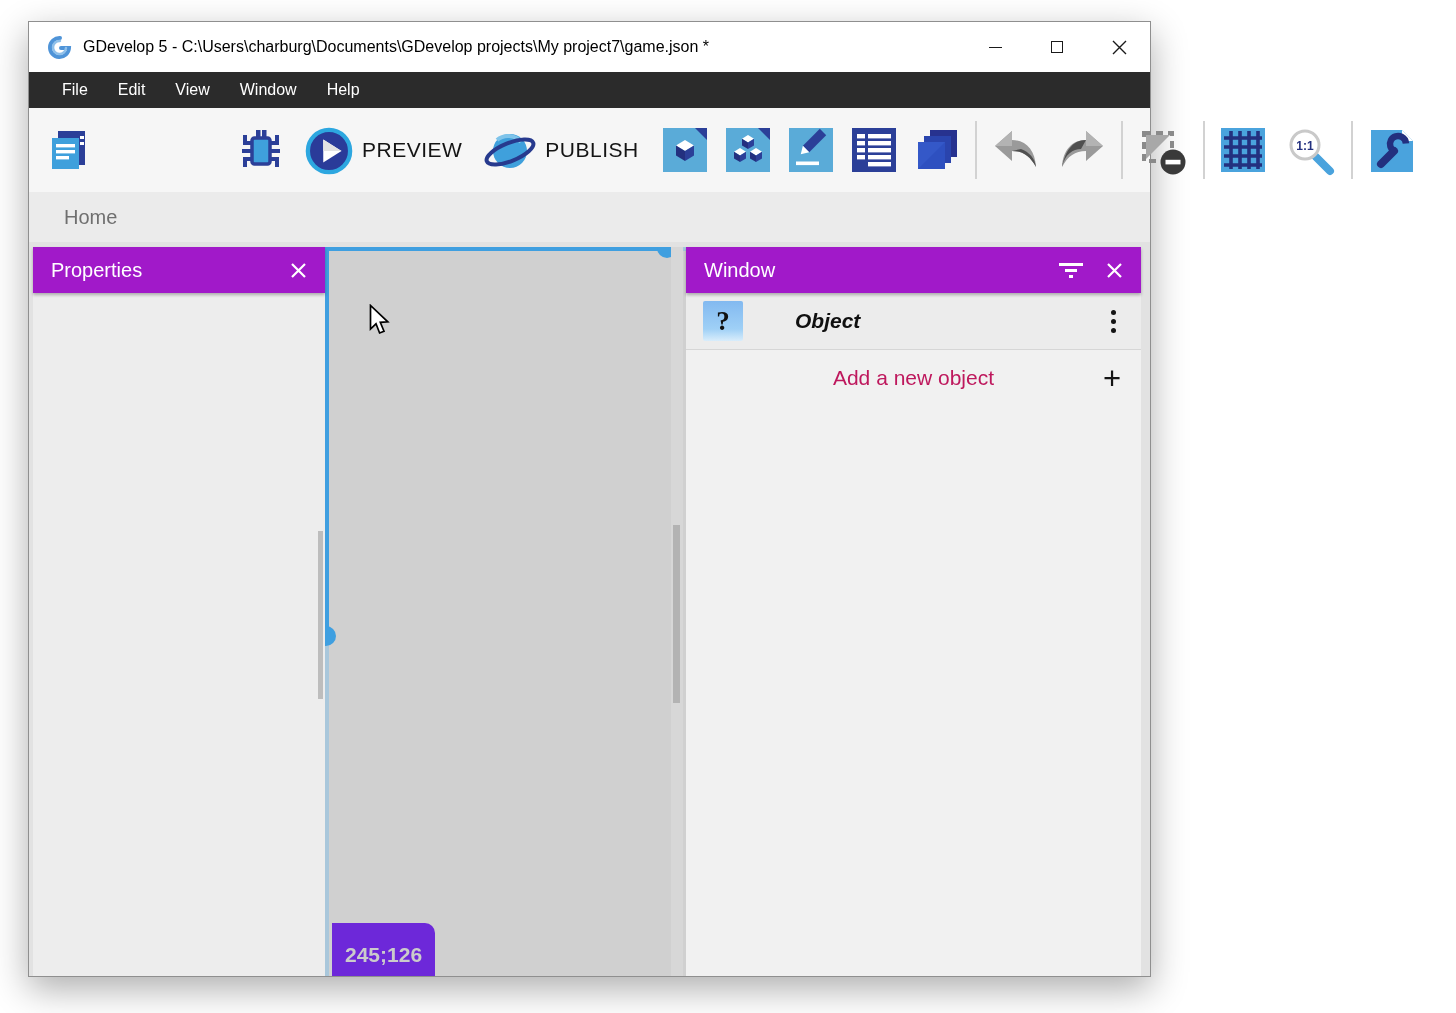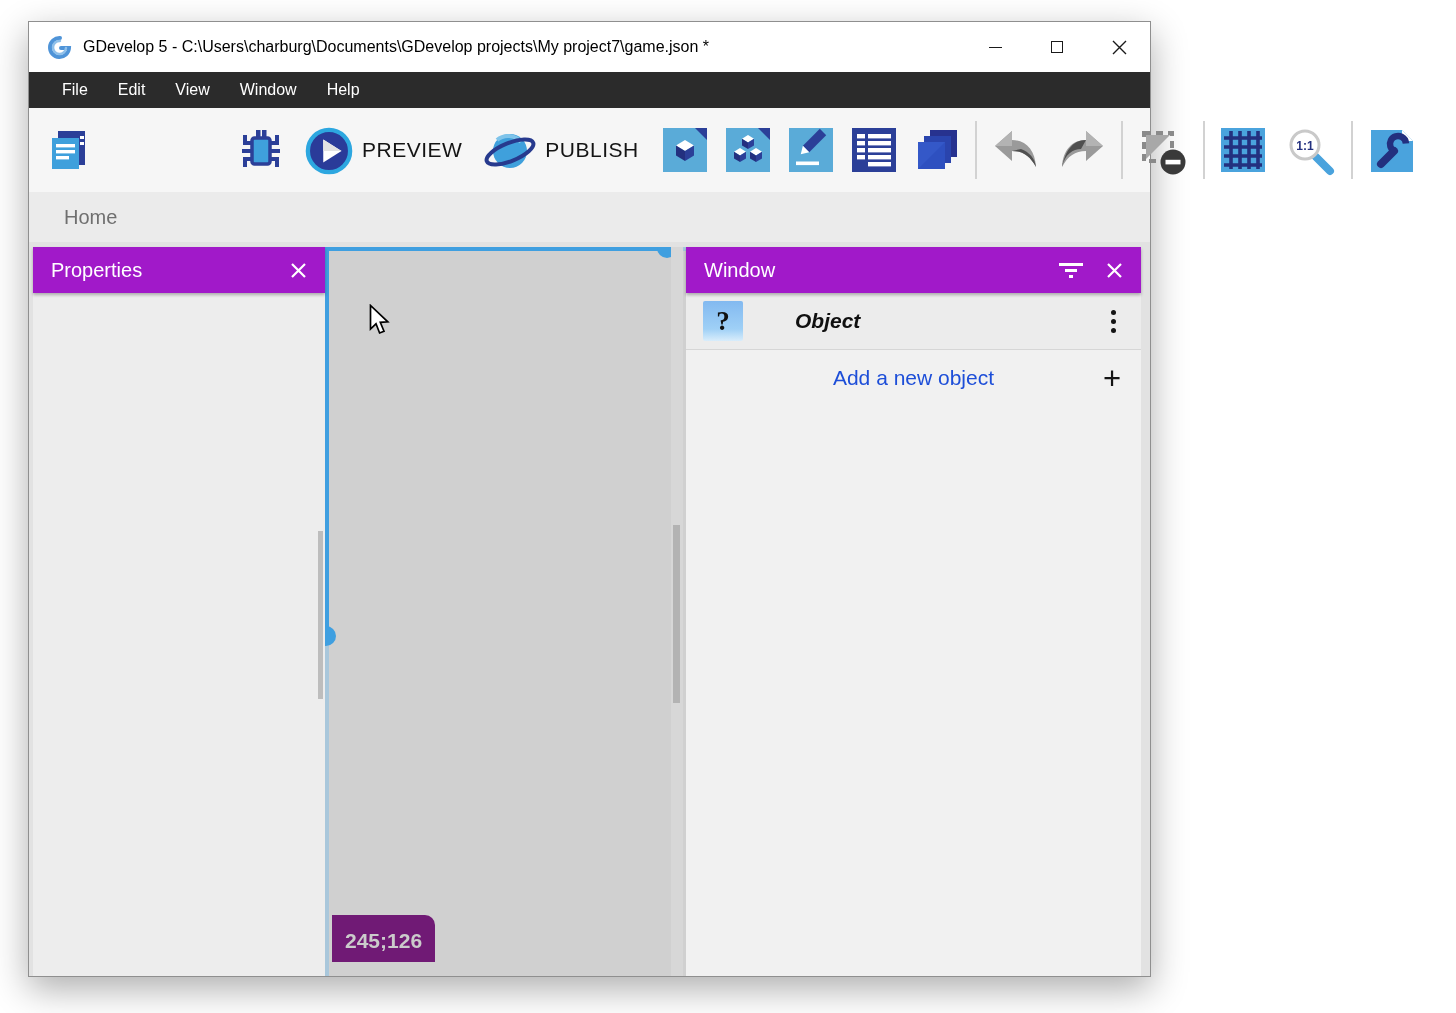--- a/index.html
+++ b/index.html
@@ -57,37 +57,37 @@
   .scene-canvas{ flex:1; position:relative; background:#d0d0d0; overflow:hidden; min-width:0; }
   .sel-top-left{ position:absolute; top:0; left:0; width:342px; height:4px; background:#3f9fe0; }
   .sel-top-right{ position:absolute; top:0; left:342px; right:0; height:4px; background:#a6c8de; }
   .sel-left-top{ position:absolute; top:0; left:0; width:4px; height:390px; background:#3f9fe0; }
   .sel-left-bottom{ position:absolute; top:390px; bottom:0; left:0; width:4px; background:#a9c7db; }
   .handle-dot{ position:absolute; background:#3f9fe0; border-radius:50%; }
   .dot-top{ left:332px; top:-9px; width:20px; height:20px; }
   .dot-left{ left:-9px; top:379px; width:20px; height:20px; }
   .canvas-scroll-track{ position:absolute; right:3px; top:0; bottom:0; width:12px; background:#d7d7d7; }
   .canvas-scroll-thumb{ position:absolute; right:6px; top:278px; width:7px; height:178px; background:#b3b3b3; }
-  .coord-badge{ position:absolute; left:7px; bottom:14px; background:#701a75; color:#cbcbcb;
-    font-size:21px; font-weight:bold; padding:14px 13px 9px; border-radius:0 10px 0 0; }
+  .coord-badge{ position:absolute; left:7px; bottom:0; background:#6d28d9; color:#cbcbcb;
+    font-size:21px; font-weight:bold; padding:20px 13px 9px; border-radius:0 10px 0 0; }
   .cursor{ position:absolute; left:44px; top:57px; }
 
   
   .objects{ width:455px; flex:0 0 auto; background:#f1f1f1; }
   .object-row{ height:57px; background:#ececec; border-bottom:1px solid #d6d6d6;
     display:flex; align-items:center; padding:0 17px; }
   .object-thumb{ width:40px; height:40px; border-radius:2px;
     background:linear-gradient(180deg,#82b9f0 0%,#9fd0f6 70%,#d9edfb 100%);
     display:flex; align-items:center; justify-content:center;
     font-size:27px; font-weight:bold; color:#101010; font-family:"Liberation Serif", serif; }
   .object-label{ margin-left:52px; font-size:21px; font-weight:bold; font-style:italic; color:#101010; }
   .kebab{ margin-left:auto; display:flex; flex-direction:column; gap:4px; padding:4px 8px; }
   .kebab i{ width:5px; height:5px; border-radius:50%; background:#141414; }
   .add-row{ height:56px; display:flex; align-items:center; padding:0 20px; }
-  .add-label{ flex:1; text-align:center; color:#1d4ed8; font-size:21px; padding-left:34px; }
+  .add-label{ flex:1; text-align:center; color:#be185d; font-size:21px; padding-left:34px; }
   .add-plus{ font-size:31px; color:#141414; font-weight:400; width:34px; text-align:right; line-height:1; }
   .objects-spacer{ flex:1; }
   .search-row{ height:48px; background:#fff; border-top:1px solid #e2e2e2;
     display:flex; align-items:center; padding:0 15px; flex:0 0 auto; }
   .search-input{ flex:1; border:none; outline:none; background:transparent; font-size:21px; color:#333;
     font-family:"Liberation Sans", sans-serif; }
   .search-input::placeholder{ color:#9d9d9d; }
 </style>
 </head>
 <body>

